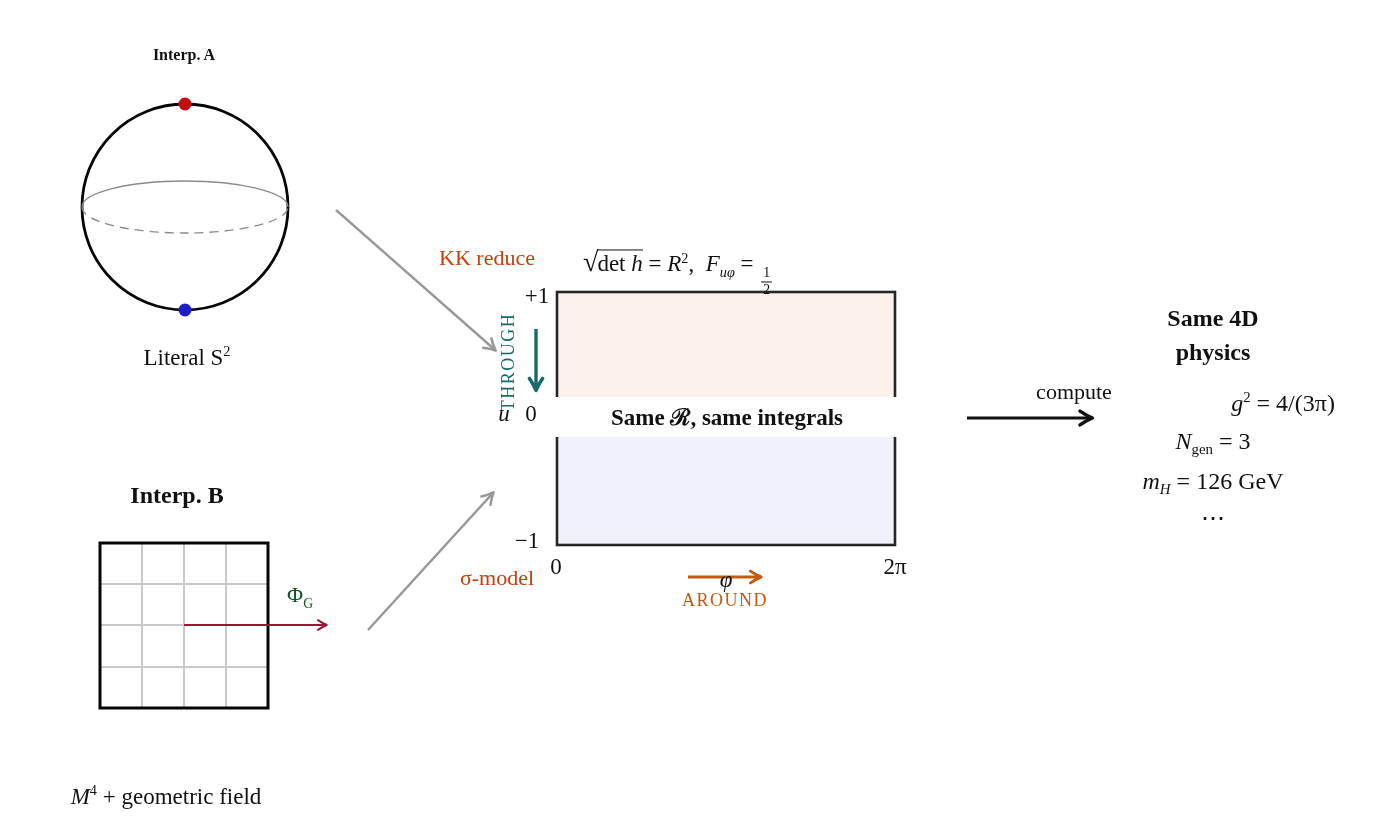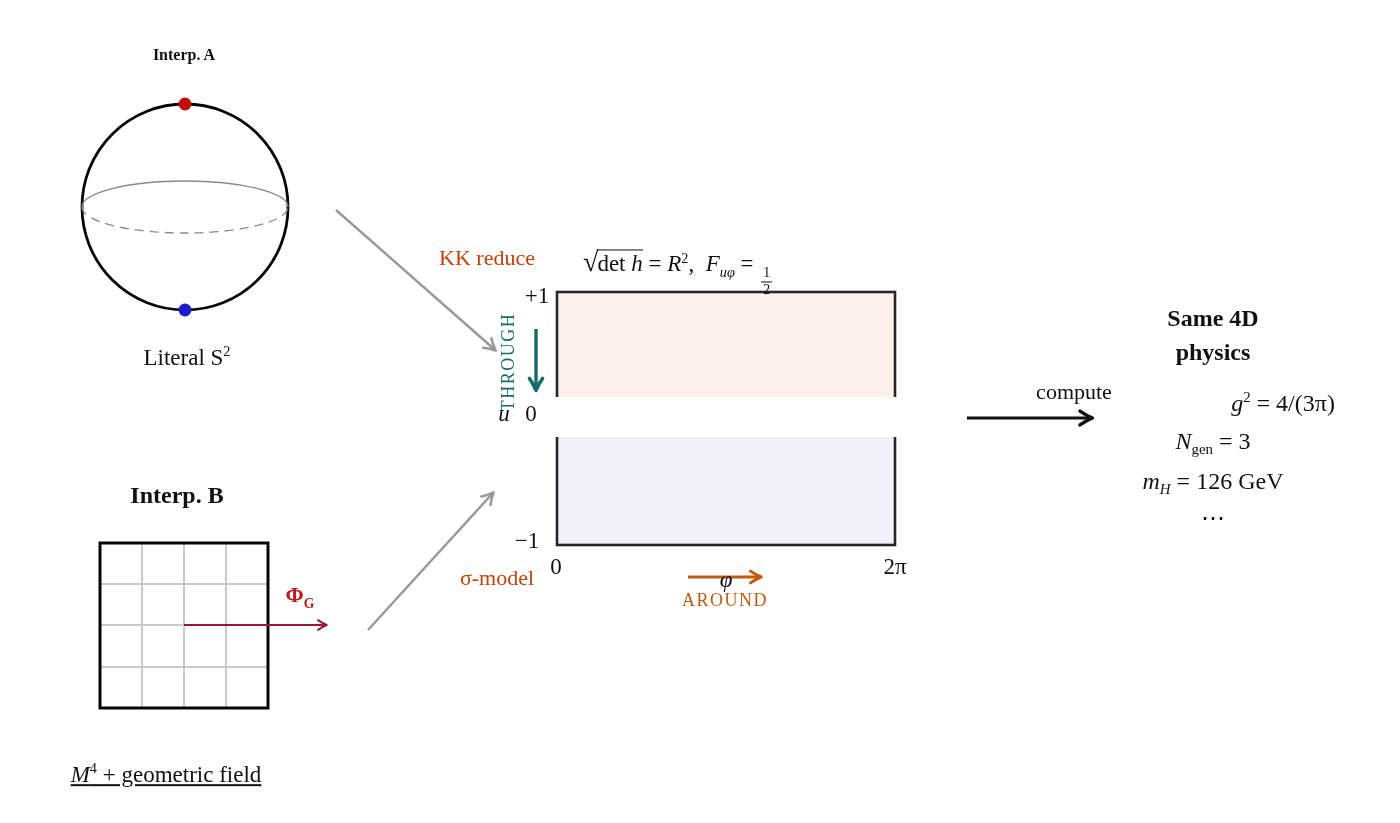--- a/index.html
+++ b/index.html
@@ -6,21 +6,21 @@
   .stage{position:relative;width:1400px;height:823px;background:#ffffff;overflow:hidden;
          font-family:"Liberation Serif","DejaVu Serif",serif;color:#111;}
   svg.layer{position:absolute;left:0;top:0;z-index:1;}
   .lbl{position:absolute;transform:translate(-50%,-50%);white-space:nowrap;z-index:2;
        font-family:"Liberation Serif","DejaVu Serif",serif;color:#111;}
   .lbl-left{position:absolute;transform:translate(0,-50%);white-space:nowrap;z-index:2;margin-top:15px;}
   .bold{font-weight:bold;}
   .gray{color:#c2410c;}
   .teal{color:#156a6c;}
   .orange{color:#c2590f;}
-  .crimson{color:#b91c1c;font-weight:bold;}
+  .crimson{color:#14532d;}
   .rot{transform:translate(-50%,-50%) rotate(-90deg);}
   .sp{letter-spacing:1.5px;}
   i{font-style:italic;}
   sup{font-size:0.62em;}
   sub{font-size:0.62em;}
   .frac{display:inline-flex;flex-direction:column;align-items:center;vertical-align:-0.45em;
         font-size:0.6em;line-height:1.12;margin-left:2px;}
   .frac .den{border-top:1.5px solid #111;padding:0 2px;}
   .sqrt{font-size:1.22em;margin-right:-1px;}
   .overl{border-top:1.7px solid #111;padding-top:1px;}
@@ -92,31 +92,32 @@
   <div class="lbl gray" style="left:487px;top:258px;font-size:22px;">KK reduce</div>
   <div class="lbl-left" style="left:583px;top:257px;font-size:23px;"><span class="sqrt">√</span><span class="overl"><span>det </span><i>h</i></span><span> = </span><i>R</i><sup>2</sup><span>, </span>&nbsp;<i>F</i><sub><i>uφ</i></sub><span> = </span><span class="frac">
         <span class="num">1</span>
         <span class="den">2</span>
       </span></div>
 
   <div class="lbl" style="left:537px;top:296px;font-size:23px;">+1</div>
   <div class="lbl rot teal sp" style="left:508px;top:362px;font-size:18px;">THROUGH</div>
   <div class="lbl" style="left:504px;top:414px;font-size:23px;font-style:italic;">u</div>
   <div class="lbl" style="left:531px;top:414px;font-size:23px;">0</div>
+  <div class="lbl bold" style="left:727px;top:416px;font-size:23px;">Same ℛ, same integrals</div>
   <div class="lbl" style="left:527px;top:541px;font-size:23px;">−1</div>
   <div class="lbl" style="left:556px;top:567px;font-size:23px;">0</div>
   <div class="lbl" style="left:895px;top:567px;font-size:23px;">2π</div>
   <div class="lbl" style="left:726px;top:580px;font-size:23px;font-style:italic;">φ</div>
   <div class="lbl orange sp" style="left:725px;top:600px;font-size:18px;">AROUND</div>
 
   <div class="lbl gray" style="left:497px;top:578px;font-size:22px;">σ-model</div>
 
   <div class="lbl bold" style="left:177px;top:495px;font-size:24px;">Interp. B</div>
   <div class="lbl crimson" style="left:300px;top:597px;font-size:22px;"><span>Φ</span><sub>G</sub></div>
-  <div class="lbl" style="left:166px;top:774px;font-size:23px;text-decoration:underline;"><i>M</i><sup>4</sup><span> + geometric field</span></div>
+  <div class="lbl" style="left:166px;top:796px;font-size:23px;"><i>M</i><sup>4</sup><span> + geometric field</span></div>
 
   <div class="lbl" style="left:1074px;top:392px;font-size:22px;">compute</div>
 
   <div class="lbl bold" style="left:1213px;top:318px;font-size:24px;">Same 4D</div>
   <div class="lbl bold" style="left:1213px;top:352px;font-size:24px;">physics</div>
   <div class="lbl" style="left:1283px;top:403px;font-size:24px;"><i>g</i><sup>2</sup><span> = 4/(3π)</span></div>
   <div class="lbl" style="left:1213px;top:443px;font-size:24px;"><i>N</i><sub>gen</sub><span> = 3</span></div>
   <div class="lbl" style="left:1213px;top:483px;font-size:24px;"><i>m</i><sub><i>H</i></sub><span> = 126 GeV</span></div>
   <div class="lbl" style="left:1213px;top:518px;font-size:24px;">⋯</div>
 

